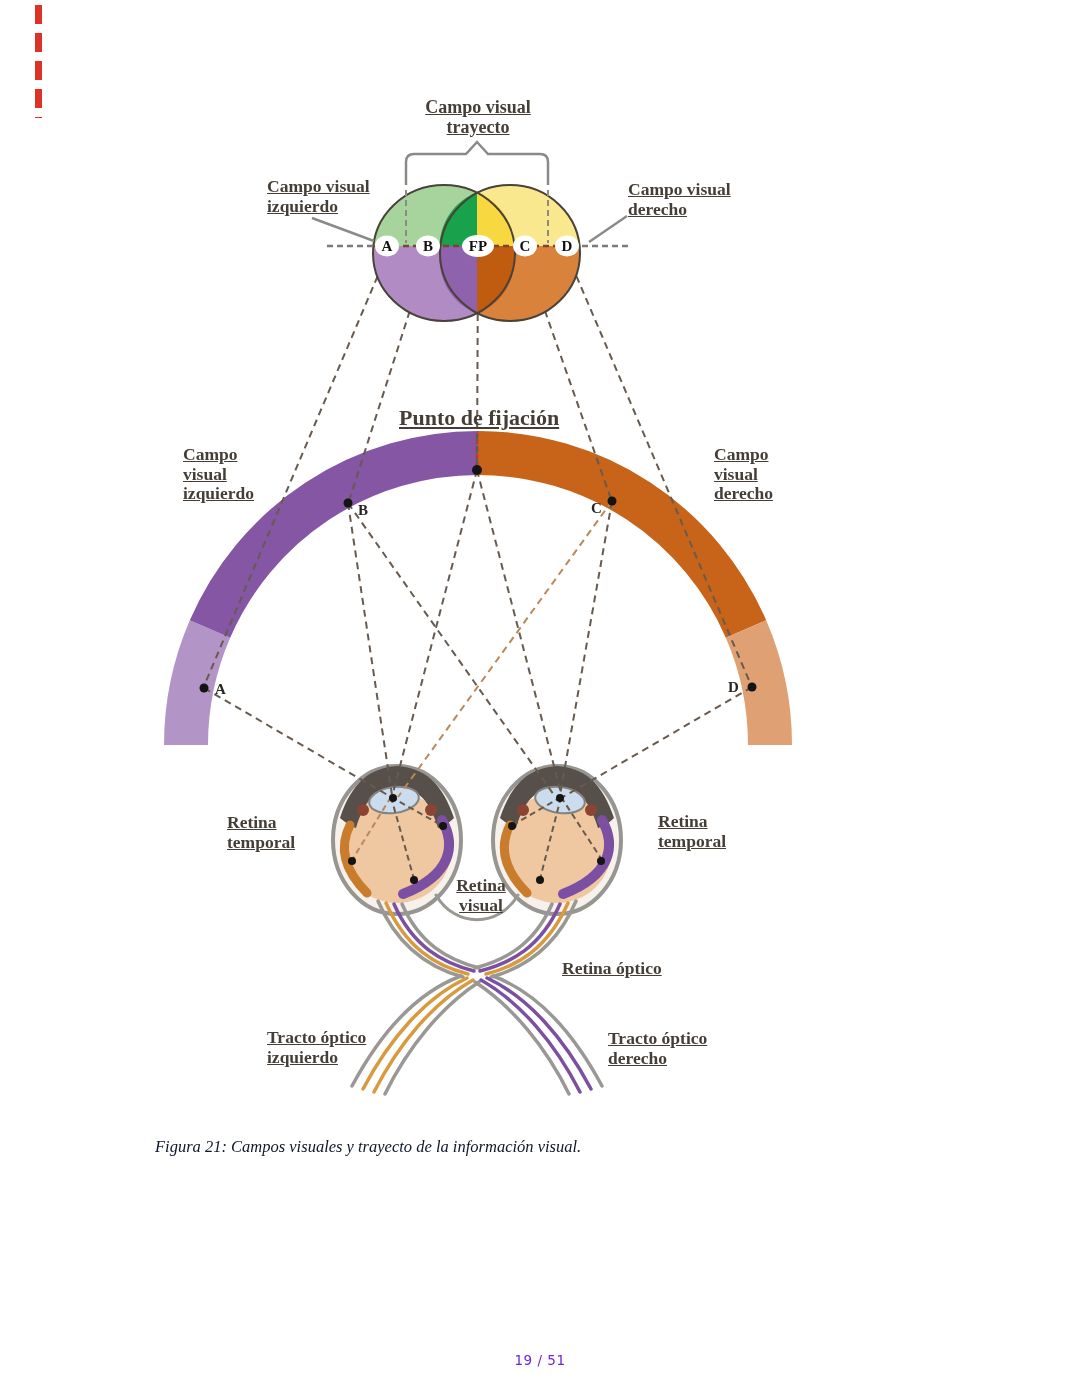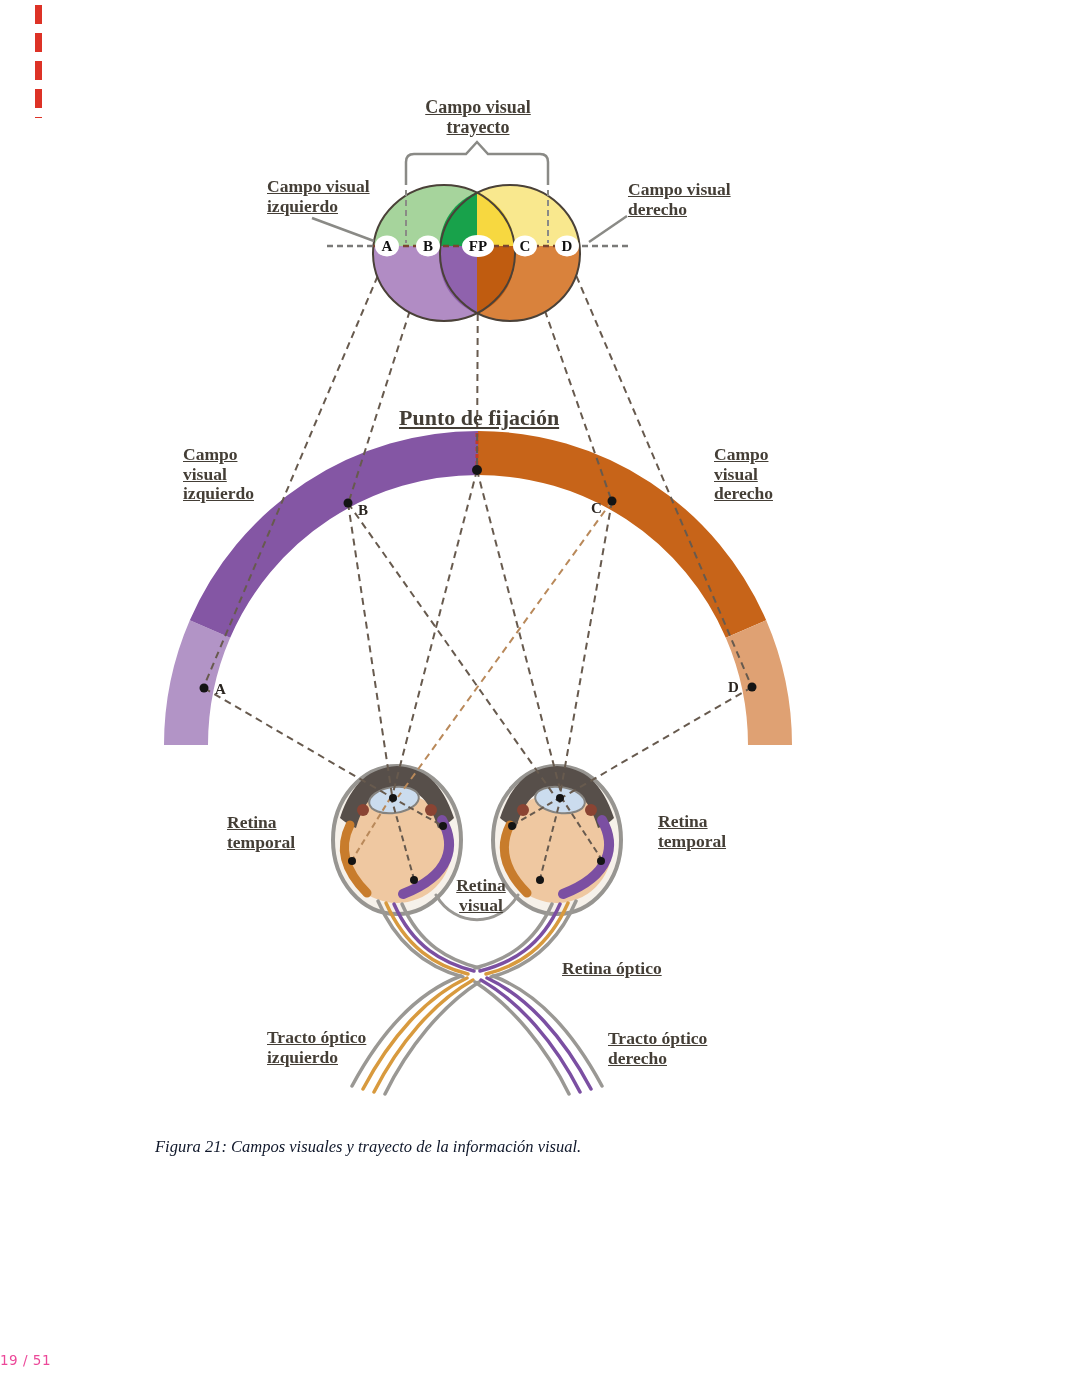--- a/index.html
+++ b/index.html
@@ -2,22 +2,22 @@
 <html><head>
 <meta charset="utf-8">
 <style>
   html,body{margin:0;padding:0;background:#ffffff;}
   #page{position:relative;width:1080px;height:1397px;background:#ffffff;overflow:hidden;
         font-family:"Liberation Serif", serif;color:#3f3a33;}
   .lbl{position:absolute;font-weight:600;font-size:17.5px;line-height:19.5px;color:#443e36;white-space:nowrap;}
   .lbl.center{text-align:center;}
   .lbl .ln{display:block;text-decoration:underline;}
   #caption{position:absolute;left:155px;top:1137px;font-style:italic;font-size:16.5px;color:#0f172a;}
-  #pagenum{position:absolute;left:0;top:1352px;width:1080px;
-           font-family:"DejaVu Sans", sans-serif;font-size:13.5px;color:#ec4899;letter-spacing:0.5px;}
+  #pagenum{position:absolute;left:0;top:1352px;width:1080px;text-align:center;
+           font-family:"DejaVu Sans", sans-serif;font-size:13.5px;color:#6d28d9;letter-spacing:0.5px;}
   #redmark{position:absolute;left:35px;top:5px;width:7px;height:113px;
            background:repeating-linear-gradient(to bottom,#dd3226 0 19px,rgba(0,0,0,0) 19px 28px);}
   svg{position:absolute;left:0;top:0;}
 </style>
 </head>
 <body>
 
 <div id="page">
 
   <div id="redmark"></div>

